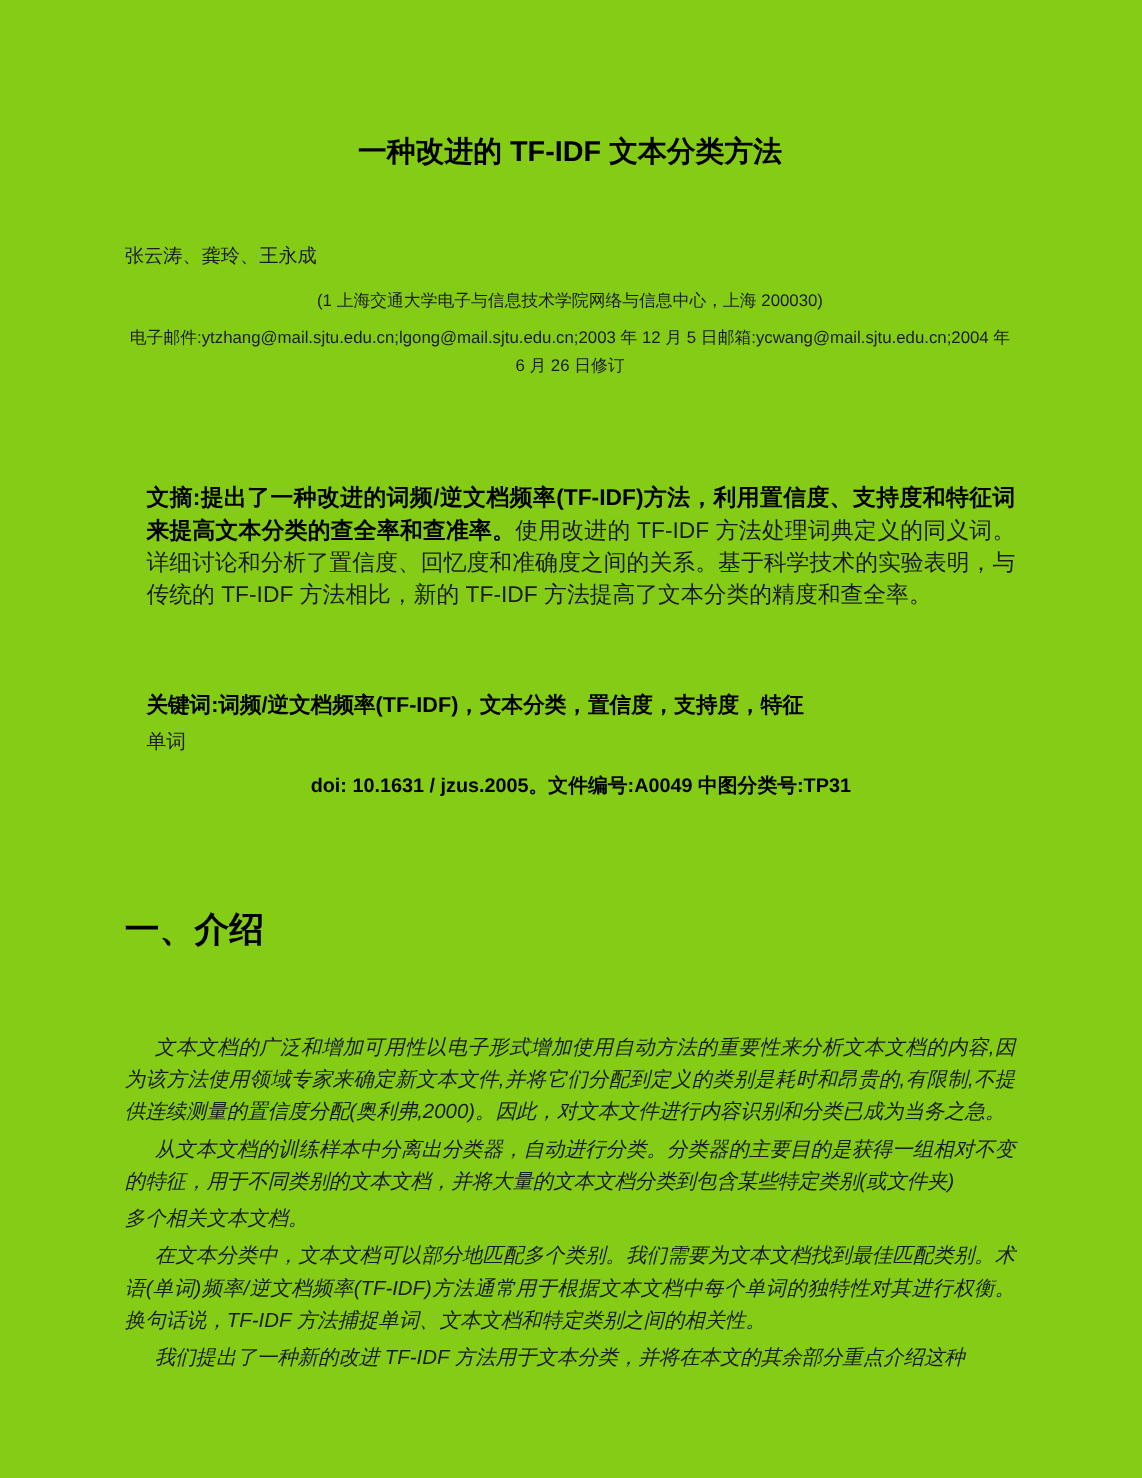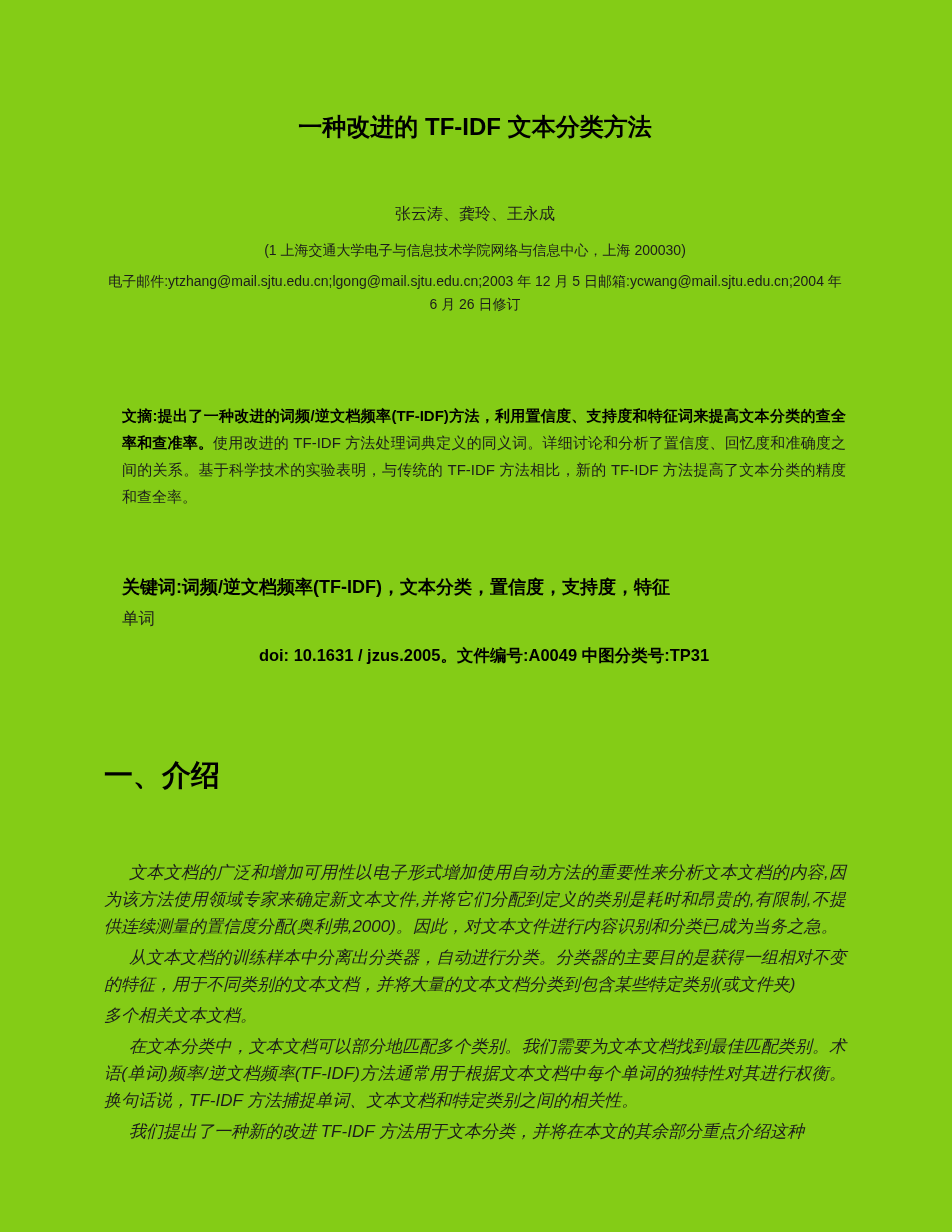--- a/index.html
+++ b/index.html
@@ -21,40 +21,40 @@
   .paper-title {
     margin: 0;
     text-align: center;
     font-size: 24px;
     line-height: 30px;
     font-weight: bold;
     color: #000000;
   }
   .authors {
     margin-top: 62px;
-    text-align: center;
+    text-align: left;
     font-size: 16px;
     line-height: 20px;
   }
   .affiliation {
     margin-top: 17px;
     text-align: center;
     font-size: 14px;
     line-height: 18px;
   }
   .contact {
     margin-top: 11px;
     text-align: center;
     font-size: 14px;
     line-height: 23px;
   }
   .abstract {
     margin-top: 86px;
     padding-left: 18px;
-    font-size: 15px;
+    font-size: 19px;
     line-height: 27px;
     text-align: justify;
   }
   .abstract .lead {
     font-weight: bold;
     color: #000000;
   }
   .kw-line {
     margin-top: 64px;
     padding-left: 18px;

